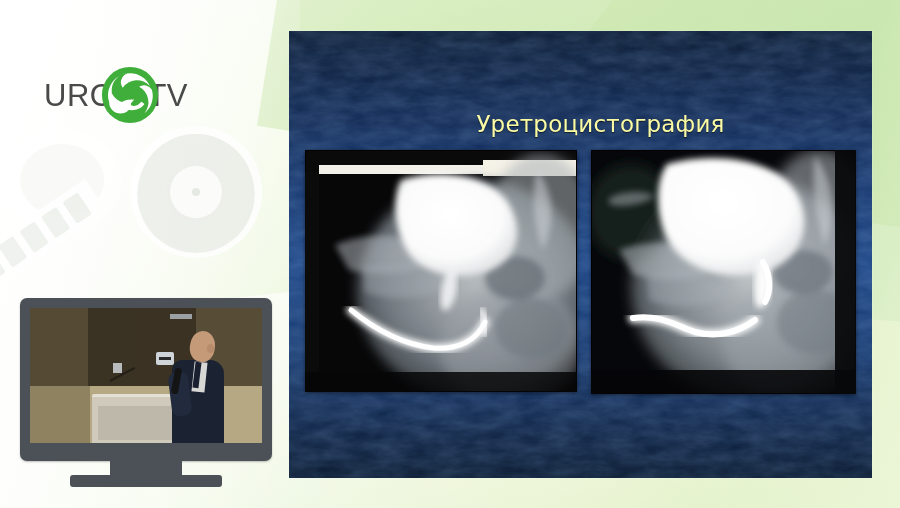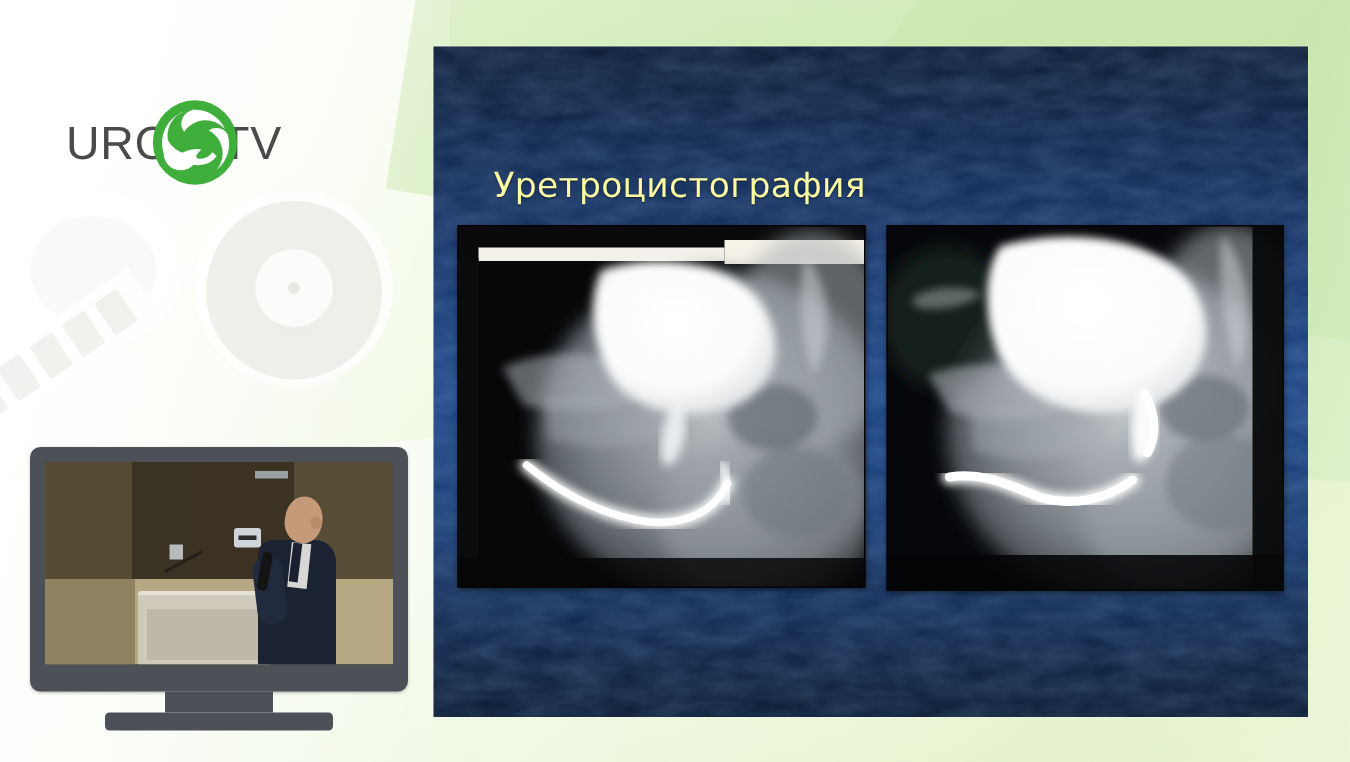--- a/index.html
+++ b/index.html
@@ -173,20 +173,21 @@
   .slide-texture {
     position: absolute; inset: 0;
     opacity: .45;
     mix-blend-mode: screen;
     pointer-events: none;
   }
   .slide-title {
     position: absolute;
     left: 0; right: 0;
     top: 80px;
+    text-align: center;
     color: #fbfba4;
     font-size: 23px;
     font-weight: 400;
     letter-spacing: .2px;
     font-family: "DejaVu Sans", sans-serif;
     text-shadow: 0 1px 1px rgba(0,0,0,.55);
     z-index: 3;
     padding-left: 40px;
   }
 

